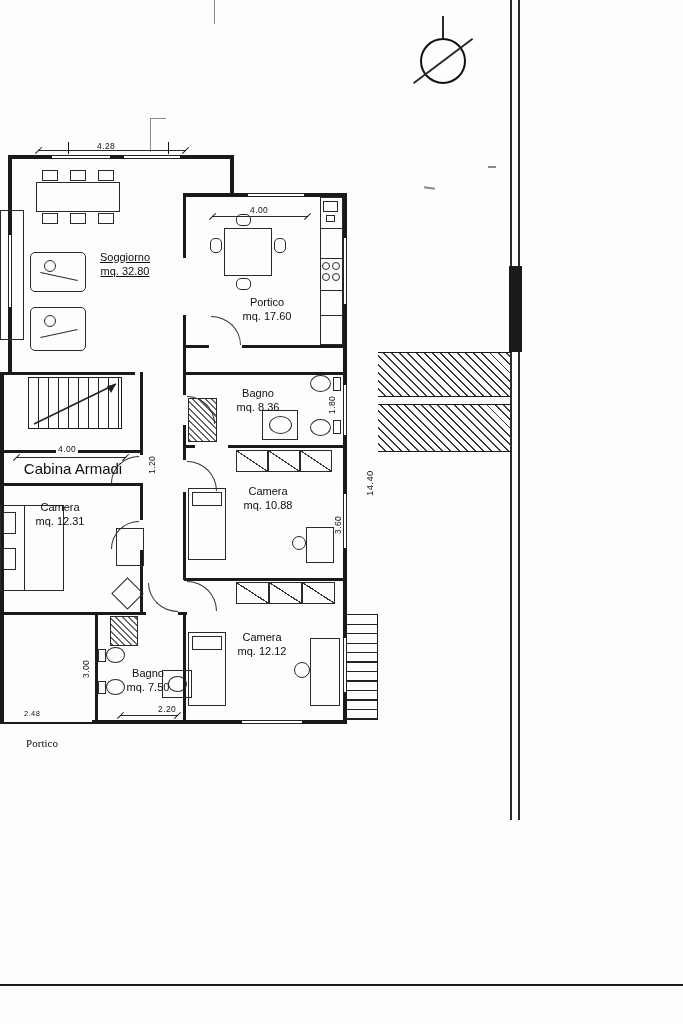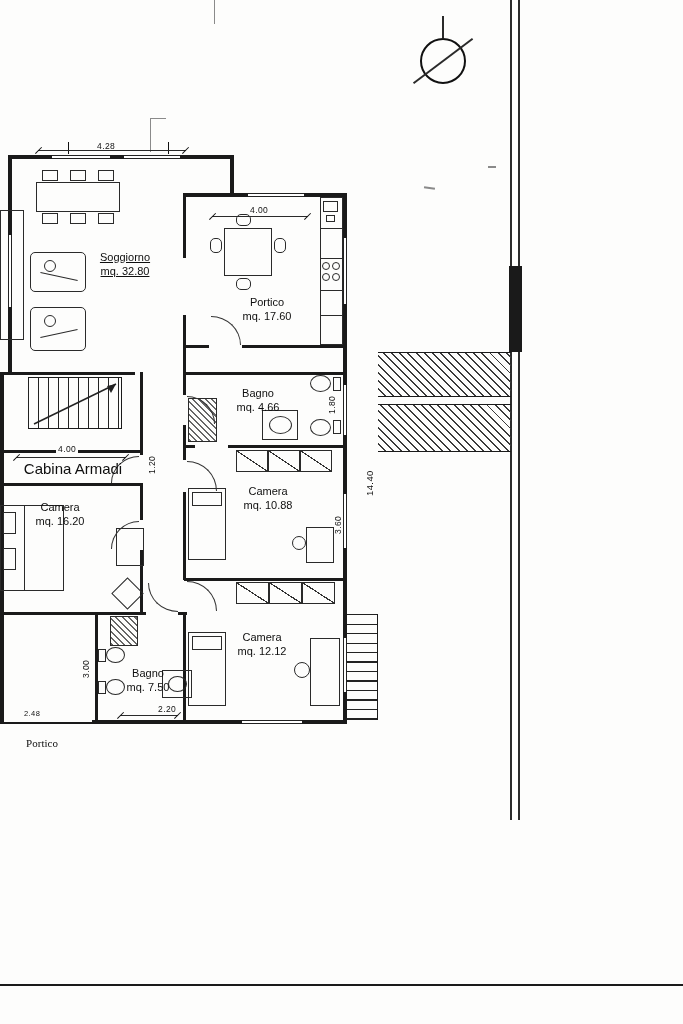--- a/index.html
+++ b/index.html
@@ -190,28 +190,28 @@
   <div class="room" style="left:80px;top:250px;width:90px;text-decoration:underline;">
     <span class="nm">Soggiorno</span>
     <span class="ar">mq. 32.80</span>
   </div>
   <div class="room" style="left:222px;top:295px;width:90px;">
     <span class="nm">Portico</span>
     <span class="ar">mq. 17.60</span>
   </div>
   <div class="room" style="left:213px;top:386px;width:90px;">
     <span class="nm">Bagno</span>
-    <span class="ar">mq. 4.66</span>
+    <span class="ar">mq. 8.36</span>
   </div>
   <div class="room" style="left:18px;top:459px;width:110px;font-size:15px;">
     <span class="nm">Cabina Armadi</span>
   </div>
   <div class="room" style="left:15px;top:500px;width:90px;">
     <span class="nm">Camera</span>
-    <span class="ar">mq. 16.20</span>
+    <span class="ar">mq. 12.31</span>
   </div>
   <div class="room" style="left:223px;top:484px;width:90px;">
     <span class="nm">Camera</span>
     <span class="ar">mq. 10.88</span>
   </div>
   <div class="room" style="left:217px;top:630px;width:90px;">
     <span class="nm">Camera</span>
     <span class="ar">mq. 12.12</span>
   </div>
   <div class="room" style="left:103px;top:666px;width:90px;">

